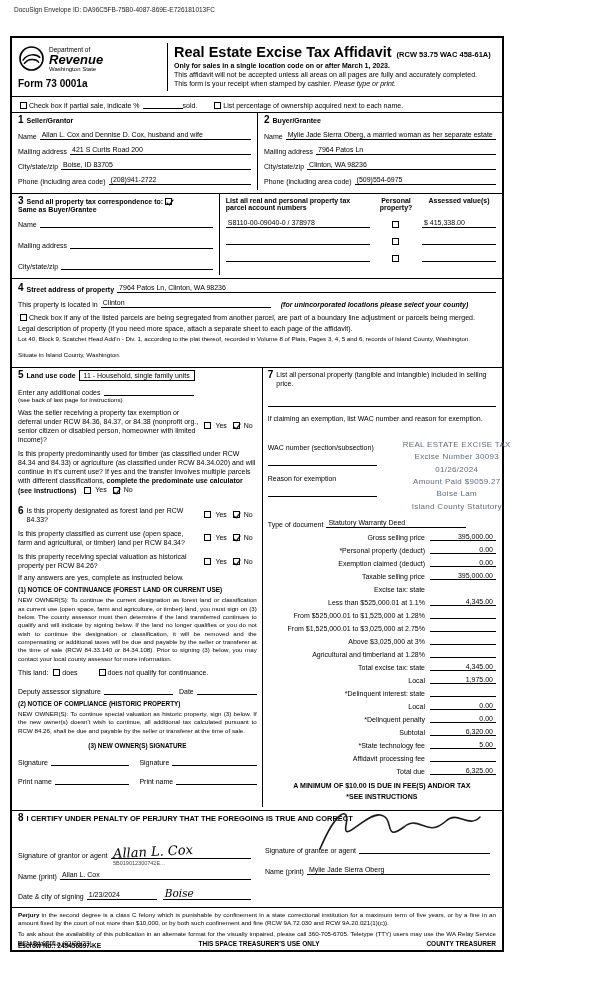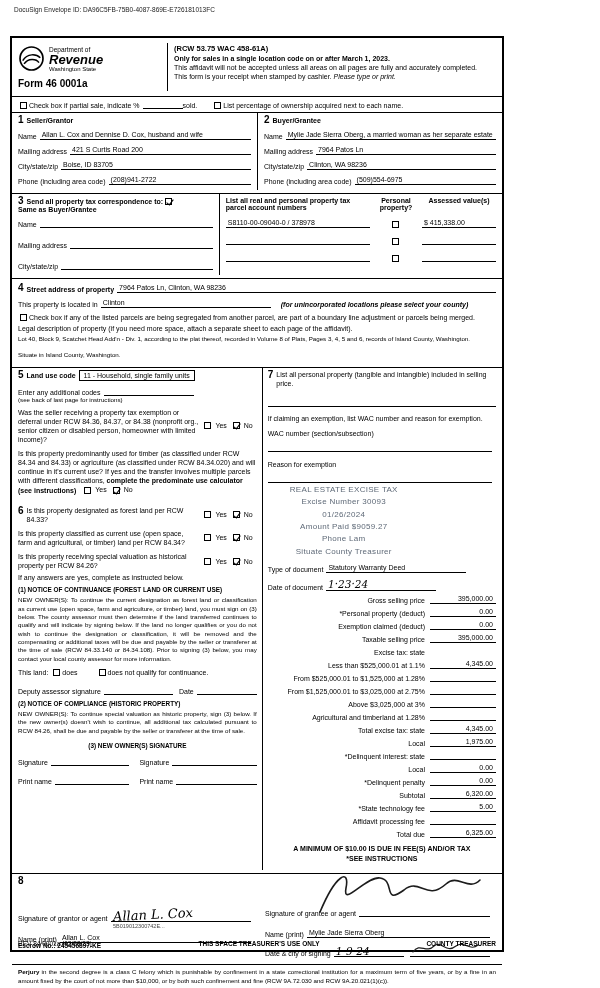--- a/index.html
+++ b/index.html
@@ -90,24 +90,25 @@
               <circle cx="20" cy="20" r="17" fill="none" stroke="#000" stroke-width="2.5"></circle>
               <path d="M7 23 C14 12 27 13 33 19 M9 28 C15 19 27 20 31 26" stroke="#000" fill="none" stroke-width="2.2"></path>
             </svg>
         </span>
         <span>
           <div class="dept1">Department of</div>
           <div class="dept2">Revenue</div>
           <div class="dept3">Washington State</div>
         </span>
       </div>
-      <div class="formno">Form 46 0001a</div>
+      <div class="formno">Form 73 0001a</div>
     </div>
     <div class="hdr-r">
       <div class="titler">
+        <span class="title">Real Estate Excise Tax Affidavit</span>
         <span class="rcw">(RCW 53.75 WAC 458-61A)</span>
       </div>
       <div class="note b">Only for sales in a single location code on or after March 1, 2023.</div>
       <div class="note">This affidavit will not be accepted unless all areas on all pages are fully and accurately completed.</div>
       <div class="note"><span>This form is your receipt when stamped by cashier. </span><span class="i">Please type or print.</span></div>
     </div>
   </div>
 
   <div class="hl"></div>
 
@@ -347,52 +348,48 @@
     <div class="c49">
       <div style="display:flex;">
         <span class="sn">7</span>
         <span style="flex:1;line-height:1.3;">List all personal property (tangible and intangible) included in selling price.</span>
       </div>
       <div class="fr" style="margin-top:10px;">
           <span class="fl"></span>
         </div>
       <div style="margin-top:8px;">If claiming an exemption, list WAC number and reason for exemption.</div>
 
-      <div style="display:flex;margin-top:2px;flex-direction:column;">
+      <div style="display:flex;margin-top:16px;">
         <div style="flex:1;padding-right:4px;">
           <div class="fr">
               <span class="lb">WAC number (section/subsection)</span>
             </div>
           <div class="fr">
               <span class="fl"></span>
             </div>
           <div class="fr" style="margin-top:9px;">
               <span class="lb">Reason for exemption</span>
             </div>
           <div class="fr">
               <span class="fl"></span>
             </div>
         </div>
         <div class="stamp">
           <div>REAL ESTATE EXCISE TAX</div>
           <div>Excise Number 30093</div>
           <div>01/26/2024</div>
           <div>Amount Paid $9059.27</div>
-          <div>Phone Lam</div>
-          <div>Situate County Treasurer</div>
+          <div>Boise Lam</div>
+          <div>Island County Statutory</div>
         </div>
       </div>
 
       <div class="fr">
           <span class="lb">Type of document</span>
           <span class="fl" style="max-width:140px;">Statutory Warranty Deed</span>
-        </div>
-      <div class="fr">
-          <span class="lb">Date of document</span>
-          <span class="fl" style="max-width:110px;"><span class="hw">1·23·24</span></span>
         </div>
 
       <div class="txr">
           <span class="txl">Gross selling price</span>
           <span class="txv">395,000.00</span>
         </div>
       <div class="txr">
           <span class="txl">*Personal property (deduct)</span>
           <span class="txv">0.00</span>
         </div>
@@ -470,57 +467,53 @@
         <div>*SEE INSTRUCTIONS</div>
       </div>
     </div>
   </div>
 
   <div class="hl"></div>
 
   <div style="padding:2px 0 4px 0;">
     <div style="display:flex;align-items:center;">
       <span class="sn">8</span>
+      <span class="b" style="font-size:7.5px;">I CERTIFY UNDER PENALTY OF PERJURY THAT THE FOREGOING IS TRUE AND CORRECT</span>
     </div>
     <div class="cols" style="margin-top:14px;">
       <div class="c50" style="padding-bottom:0;">
         <div class="fr swrap">
           <span class="lb">Signature of grantor or agent</span>
           <span class="fl"><span class="sig">Allan L. Cox</span></span>
         </div>
         <div class="sigid" style="padding-left:95px;">5B019012300742E...</div>
         <div class="fr" style="margin-top:5px;">
             <span class="lb">Name (print)</span>
             <span class="fl">Allan L. Cox</span>
           </div>
+        <div class="fr" style="margin-top:8px;">
+          <span class="lb">Date &amp; city of signing</span>
+          <span class="fl" style="max-width:70px;">1/23/2024</span>
+          <span class="fl" style="max-width:90px;margin-left:6px;"><span class="hw">Boise</span></span>
+        </div>
       </div>
       <div class="c50" style="padding-bottom:0;padding-left:8px;">
         <div class="fr swrap">
           <span class="lb">Signature of grantee or agent</span>
           <span class="fl"></span>
           <span class="scrib" style="right:6px;bottom:-4px;">
             <svg width="170" height="52" viewBox="0 0 170 52">
                 <path d="M6 44 C 22 6, 36 0, 32 20 C 28 40, 52 8, 66 10 C 82 12, 68 38, 90 22 C 106 9, 112 34, 132 16 C 144 5, 154 24, 166 12" fill="none" stroke="#1c1c1c" stroke-width="1.6" stroke-linecap="round"></path>
               </svg>
           </span>
         </div>
         <div class="fr" style="margin-top:12px;">
             <span class="lb">Name (print)</span>
             <span class="fl">Mylie Jade Sierra Oberg</span>
           </div>
-        <div class="fr swrap" style="margin-top:8px;">
-          <span class="lb">Date &amp; city of signing</span>
-          <span class="fl" style="max-width:70px;"><span class="hw">1-9-24</span></span>
-          <span class="fl" style="max-width:90px;margin-left:6px;"></span>
-          <span class="scrib" style="right:10px;bottom:0;">
-            <svg width="70" height="16" viewBox="0 0 70 16">
-                <path d="M3 12 C 10 2, 16 14, 24 6 C 32 0, 36 14, 46 6 C 54 0, 60 12, 68 5" fill="none" stroke="#1c1c1c" stroke-width="1.2" stroke-linecap="round"></path>
-              </svg>
-          </span>
-        </div>
       </div>
     </div>
   </div>
 
   <div class="hl"></div>
 
   <div class="legal" style="margin-top:3px;">
     <span class="b">Perjury</span><span> in the second degree is a class C felony which is punishable by confinement in a state correctional institution for a maximum term of five years, or by a fine in an amount fixed by the court of not more than $10,000, or by both such confinement and fine (RCW 9A.72.030 and RCW 9A.20.021(1)(c)).</span>
   </div>
   <div class="legal" style="margin-top:3px;">To ask about the availability of this publication in an alternate format for the visually impaired, please call 360-705-6705. Teletype (TTY) users may use the WA Relay Service by calling 711.</div>

